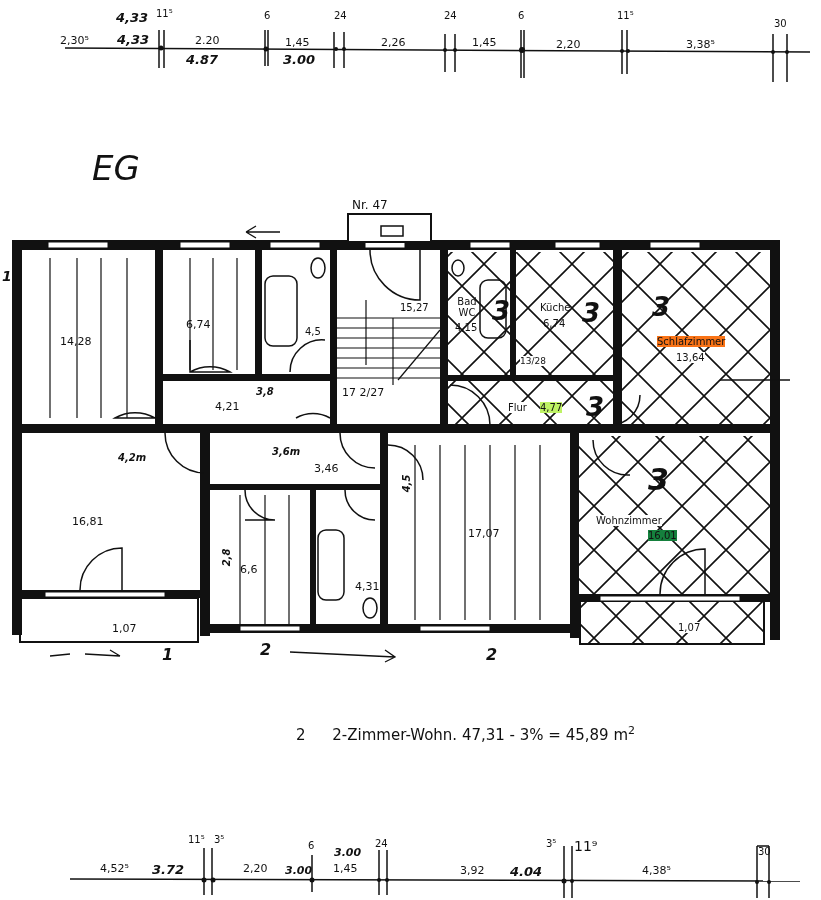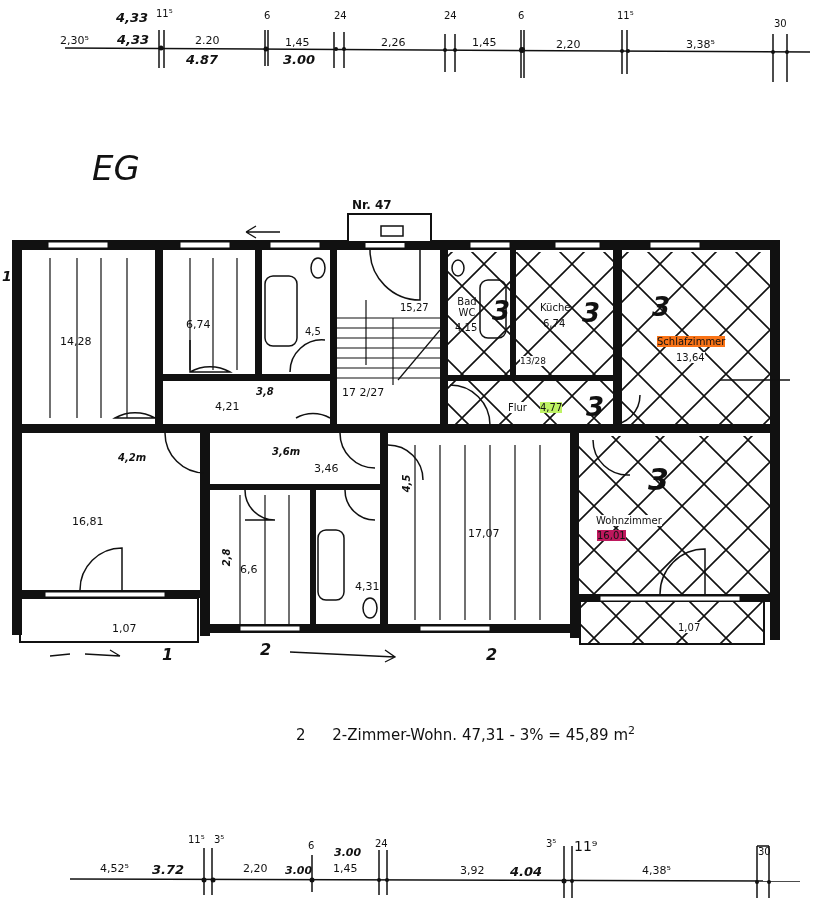--- a/index.html
+++ b/index.html
@@ -188,21 +188,21 @@
     </g>
 
     <g fill="none" stroke="#111" stroke-width="1.3">
       <path d="M246,232 L280,232 M246,232 L256,226 M246,232 L256,238"></path>
       <path d="M290,652 L395,657 M385,650 L395,657 L385,662"></path>
       <path d="M50,656 L70,654 M85,654 L120,656 M110,650 L120,656"></path>
       <line x1="720" y1="380" x2="790" y2="380"></line>
     </g>
   </svg>
 
-  <span class="abs dim" style="left:352px;top:198px;font-size:12px;font-weight:bold;">Nr. 47</span>
+  <span class="abs dim" style="left:352px;top:198px;font-size:12px;font-weight:normal;">Nr. 47</span>
 
   <span class="abs room-label" style="left:60px;top:335px;font-size:11px;">14,28</span>
   <span class="abs room-label" style="left:186px;top:318px;font-size:11px;">6,74</span>
   <span class="abs room-label" style="left:305px;top:326px;">4,5</span>
   <span class="abs room-label" style="left:215px;top:400px;font-size:11px;">4,21</span>
   <span class="abs room-label hand" style="left:256px;top:386px;">3,8</span>
 
   <span class="abs room-label" style="left:400px;top:302px;">15,27</span>
   <span class="abs room-label" style="left:342px;top:386px;font-size:11px;">17 2/27</span>
 
@@ -226,21 +226,21 @@
   <span class="abs room-label hand" style="left:118px;top:452px;">4,2m</span>
   <span class="abs room-label" style="left:112px;top:622px;font-size:11px;">1,07</span>
   <span class="abs room-label" style="left:314px;top:462px;font-size:11px;">3,46</span>
   <span class="abs room-label hand" style="left:272px;top:446px;">3,6m</span>
   <span class="abs room-label" style="left:240px;top:563px;font-size:11px;">6,6</span>
   <span class="abs room-label hand" style="left:218px;top:552px;transform:rotate(-90deg);">2,8</span>
   <span class="abs room-label" style="left:355px;top:580px;font-size:11px;">4,31</span>
   <span class="abs room-label" style="left:468px;top:527px;font-size:11px;">17,07</span>
   <span class="abs room-label hand" style="left:398px;top:478px;transform:rotate(-90deg);">4,5</span>
   <span class="abs room-label" style="left:596px;top:515px;background:#fff;">Wohnzimmer</span>
-  <span class="abs room-label" style="left:597px;top:530px;background:#be185d;text-align:center;">16,01</span>
+  <span class="abs room-label" style="left:648px;top:530px;background:#15803d;text-align:center;">16,01</span>
   <span class="abs room-label" style="left:678px;top:622px;background:#fff;">1,07</span>
 
   <span class="abs hand" style="left:162px;top:645px;font-size:16px;">1</span>
   <span class="abs hand" style="left:260px;top:640px;font-size:16px;">2</span>
   <span class="abs hand" style="left:486px;top:645px;font-size:16px;">2</span>
   <span class="abs hand" style="left:2px;top:268px;font-size:14px;">1</span>
 </div>
 
 <div class="abs caption" style="left:296px;top:724px;">
   <span>2</span>

